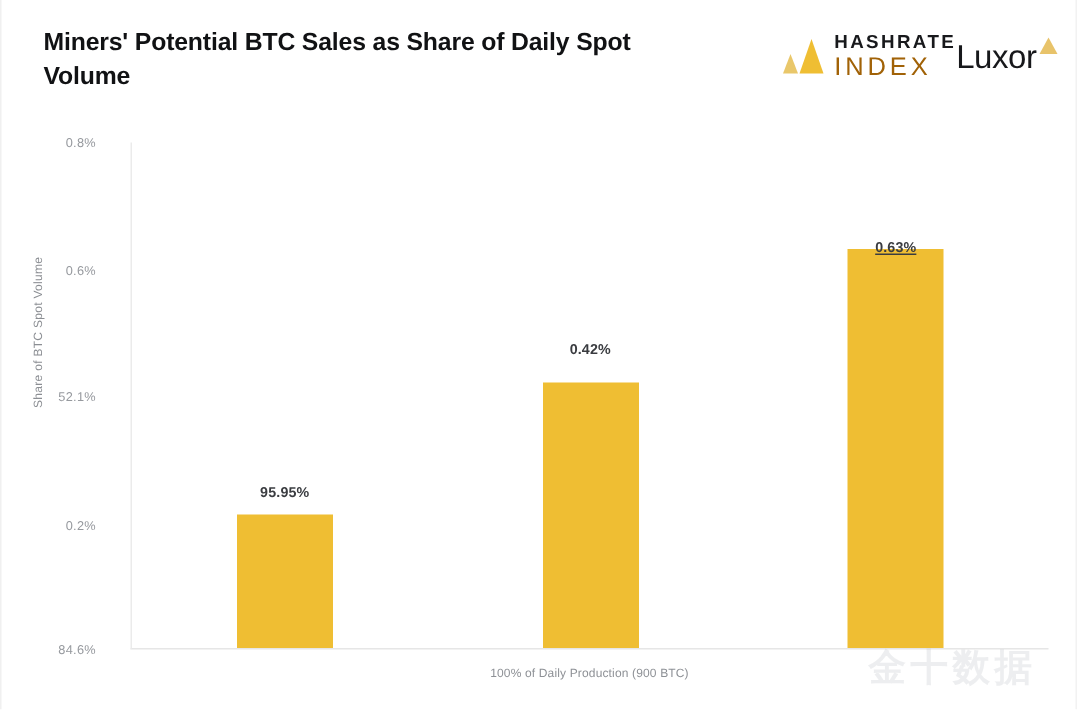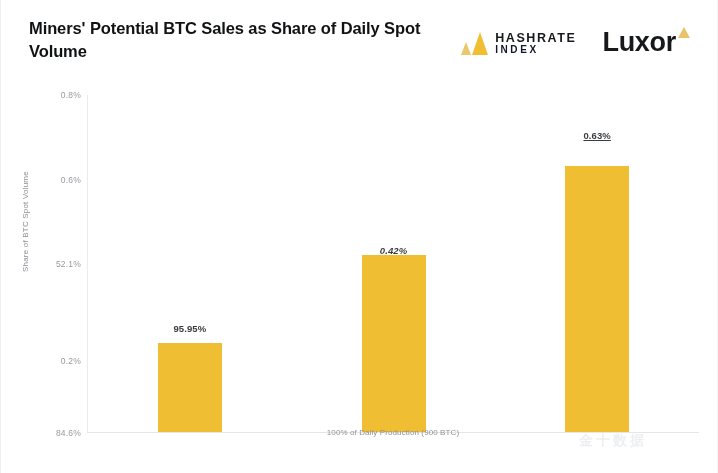--- a/index.html
+++ b/index.html
@@ -37,26 +37,25 @@
     font-size: 16.5px;
     font-weight: bold;
     line-height: 1.38;
     color: #111214;
     letter-spacing: -0.1px;
   }
 
   
   .logos {
     position: absolute;
-    right: 29px;
+    right: 14px;
     top: 20px;
     height: 36px;
     display: flex;
-    align-items: flex-end;
-    gap: 26px;
+    align-items: center;
   }
   .hashrate-logo {
     display: flex;
     align-items: center;
     gap: 7px;
   }
   .hr-mark {
     position: relative;
     width: 27px;
     height: 23px;
@@ -80,33 +79,33 @@
   .hr-text {
     line-height: 1.08;
   }
   .hr-text .l1 {
     font-size: 12.5px;
     font-weight: bold;
     letter-spacing: 1.6px;
     color: #18191c;
   }
   .hr-text .l2 {
-    font-size: 10px;
-    font-weight: bold;
+    font-size: 17px;
+    font-weight: normal;
     letter-spacing: 2.6px;
-    color: #0f172a;
+    color: #a16207;
   }
   .luxor-logo {
     position: relative;
     display: flex;
     align-items: flex-start;
   }
   .luxor-logo .word {
-    font-size: 27px;
-    font-weight: bold;
+    font-size: 22px;
+    font-weight: normal;
     color: #17181b;
     letter-spacing: -0.3px;
     line-height: 1;
   }
   .luxor-logo .lx-tri {
     width: 0; height: 0;
     border-left: 6px solid transparent;
     border-right: 6px solid transparent;
     border-bottom: 11px solid #E8C36A;
     margin-left: 2px;
@@ -139,21 +138,21 @@
     top: 19px;
     width: 612px;
     height: 338px;
     border-left: 1px solid #ebebeb;
     border-bottom: 1px solid #e6e6e6;
     box-sizing: border-box;
   }
   .ytick {
     position: absolute;
     right: 100%;
-    margin-right: 7px;
+    margin-right: 24px;
     font-size: 8.5px;
     color: #96999e;
     white-space: nowrap;
     transform: translateY(-50%);
     letter-spacing: 0.2px;
   }
   .bars {
     position: absolute;
     left: 0; right: 0; bottom: 0;
     height: 100%;
@@ -178,21 +177,21 @@
     transform: translateX(-50%);
     font-size: 9.5px;
     font-weight: bold;
     color: #3a3c40;
     white-space: nowrap;
     letter-spacing: 0.1px;
   }
   .xlabels {
     position: absolute;
     left: 86px;
-    top: 352px;
+    top: 368px;
     width: 612px;
     display: flex;
     flex-direction: column;
   }
   .xlabel {
     flex: 1 1 0;
     text-align: center;
     font-size: 8px;
     color: #8e9196;
     letter-spacing: 0.1px;
@@ -203,21 +202,21 @@
   .watermark {
     position: absolute;
     right: 8px;
     bottom: 4px;
     width: 130px;
     height: 36px;
     opacity: 0.17;
     pointer-events: none;
   }
   .watermark-text {
-    font-size: 14px;
+    font-size: 25px;
     font-weight: bold;
     color: #9aa0a8;
     letter-spacing: 3px;
     line-height: 1;
   }
 </style>
 </head>
 <body>
 
 <div id="screenshot">
@@ -246,37 +245,37 @@
     </div>
   </div>
 
   <div class="chart-area">
 
     <div class="y-axis-title">Share of BTC Spot Volume</div>
 
     <div class="plot" id="plot">
       <div id="yticks">
           <div class="ytick" style="top: 338px;">84.6%</div>
-          <div class="ytick" style="top: 266px; padding-left: 41px;">0.2%</div>
+          <div class="ytick" style="top: 255px; padding-left: 41px;">0.2%</div>
           <div class="ytick" style="top: 169px;">52.1%</div>
           <div class="ytick" style="top: 84.5px;">0.6%</div>
           <div class="ytick" style="top: 0px;">0.8%</div>
         </div>
       <div class="bars" id="bars">
           <div class="bar-slot">
             <div class="bar" style="height: 88.725px; background: rgb(239, 190, 51);"></div>
             <div class="bar-label" style="bottom: 97.725px;">95.95%</div>
           </div>
           <div class="bar-slot">
             <div class="bar" style="height: 177.45px; background: rgb(239, 190, 51);"></div>
-            <div class="bar-label" style="bottom: 176px; font-style: italic;">0.42%</div>
+            <div class="bar-label" style="bottom: 193px;">0.42%</div>
           </div>
           <div class="bar-slot">
             <div class="bar" style="height: 266.175px; background: rgb(239, 190, 51);"></div>
-            <div class="bar-label" style="bottom: 291px; text-decoration: underline;">0.63%</div>
+            <div class="bar-label" style="bottom: 261px; text-decoration: underline;">0.63%</div>
           </div>
         </div>
     </div>
 
     <div class="xlabels" id="xlabels">
         <div class="xlabel">100% of Daily Production (900 BTC)</div>
       </div>
 
   </div>
 

